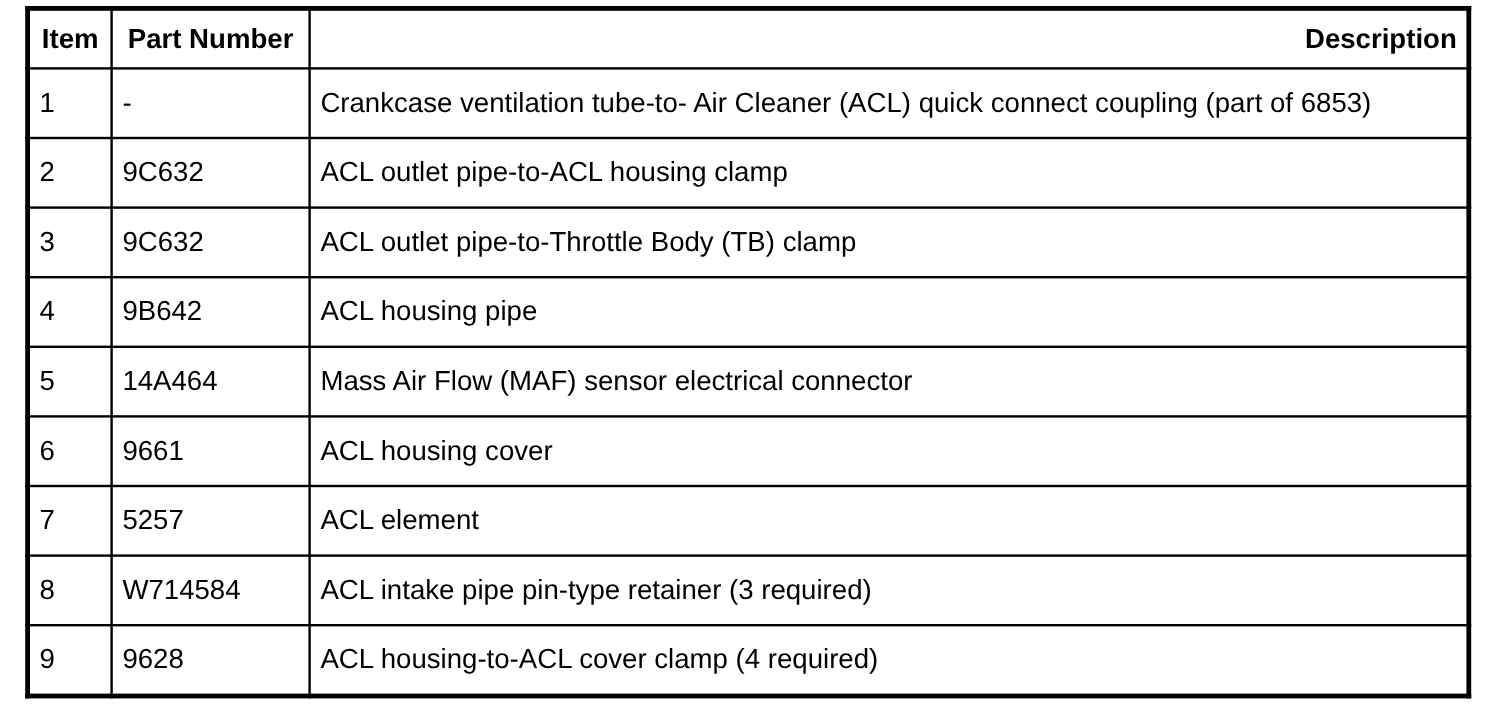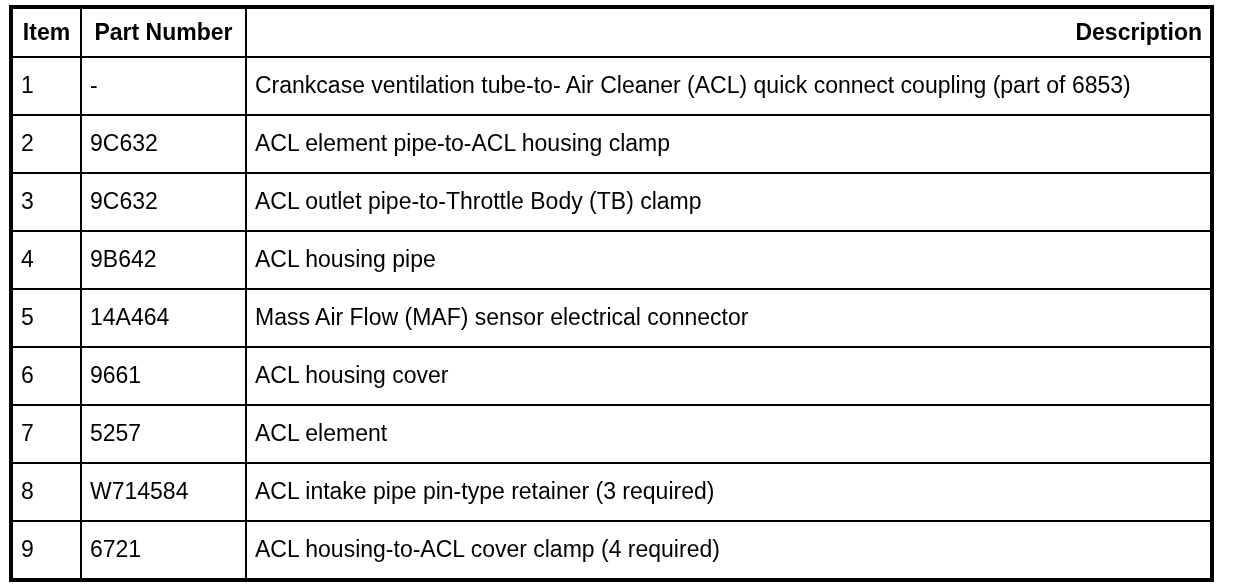--- a/index.html
+++ b/index.html
@@ -10,21 +10,21 @@
   body {
     width: 1248px;
     height: 588px;
     overflow: hidden;
     font-family: "Liberation Sans", sans-serif;
     color: #000000;
   }
 
   #parts-table-wrap {
     position: absolute;
-    left: 9px;
+    left: 21px;
     top: 5px;
     width: 1205px;
     height: 577px;
     box-sizing: border-box;
   }
 
   table.parts-table {
     border-collapse: collapse;
     width: 100%;
     height: 100%;
@@ -92,21 +92,21 @@
     </thead>
     <tbody id="parts-table-body">
         <tr>
           <td class="cell-item">1</td>
           <td class="cell-part">-</td>
           <td class="cell-description">Crankcase ventilation tube-to- Air Cleaner (ACL) quick connect coupling (part of 6853)</td>
         </tr>
         <tr>
           <td class="cell-item">2</td>
           <td class="cell-part">9C632</td>
-          <td class="cell-description">ACL element pipe-to-ACL housing clamp</td>
+          <td class="cell-description">ACL outlet pipe-to-ACL housing clamp</td>
         </tr>
         <tr>
           <td class="cell-item">3</td>
           <td class="cell-part">9C632</td>
           <td class="cell-description">ACL outlet pipe-to-Throttle Body (TB) clamp</td>
         </tr>
         <tr>
           <td class="cell-item">4</td>
           <td class="cell-part">9B642</td>
           <td class="cell-description">ACL housing pipe</td>
@@ -126,18 +126,18 @@
           <td class="cell-part">5257</td>
           <td class="cell-description">ACL element</td>
         </tr>
         <tr>
           <td class="cell-item">8</td>
           <td class="cell-part">W714584</td>
           <td class="cell-description">ACL intake pipe pin-type retainer (3 required)</td>
         </tr>
         <tr>
           <td class="cell-item">9</td>
-          <td class="cell-part">6721</td>
+          <td class="cell-part">9628</td>
           <td class="cell-description">ACL housing-to-ACL cover clamp (4 required)</td>
         </tr>
       </tbody>
   </table>
 </div>
 
 </body></html>

